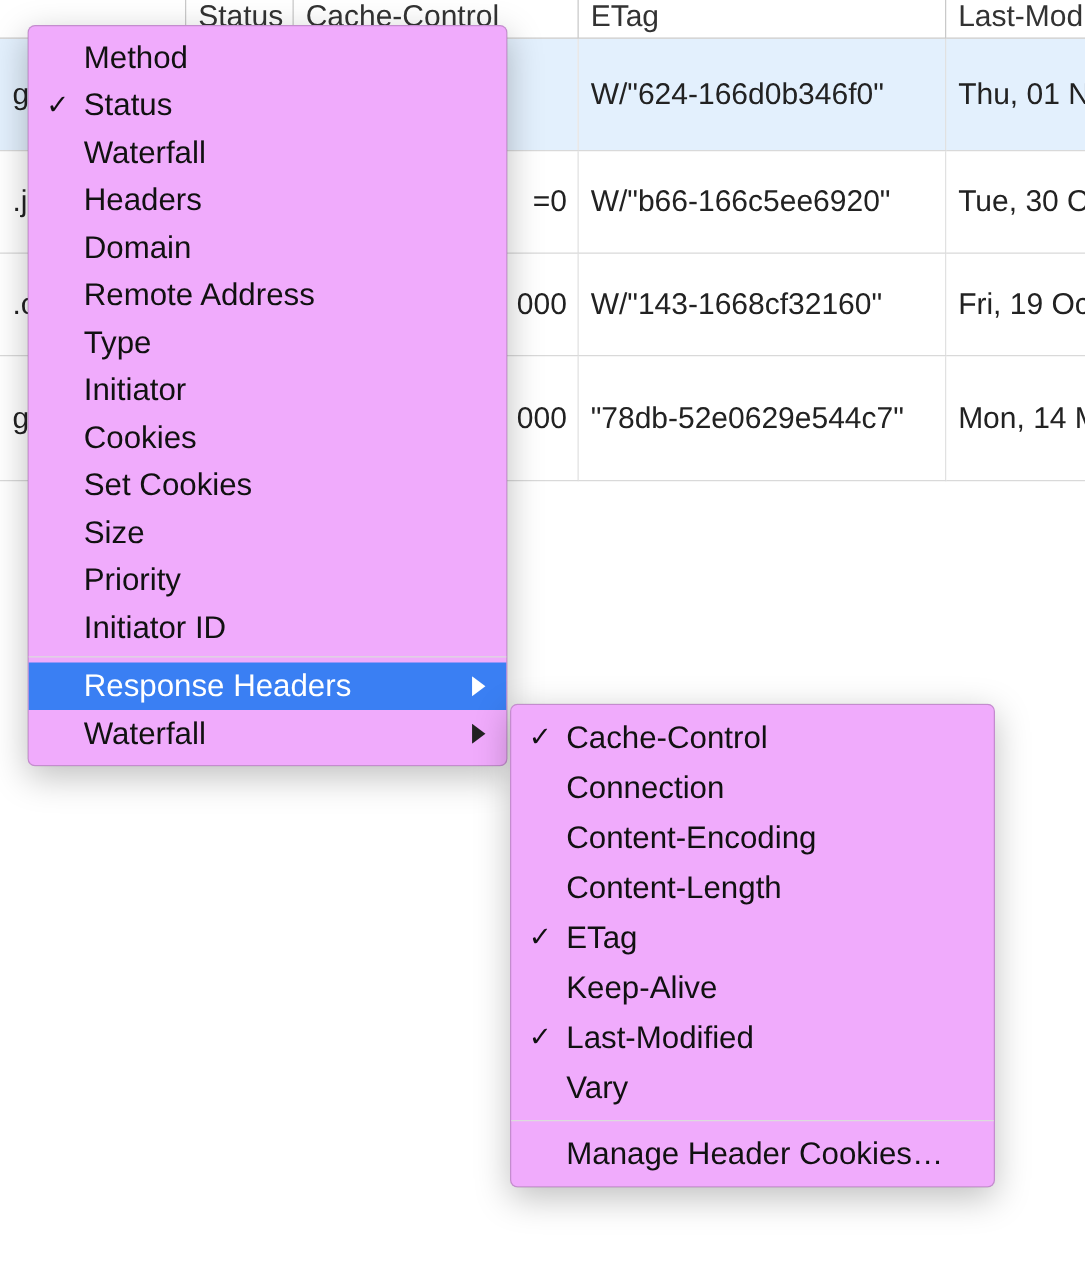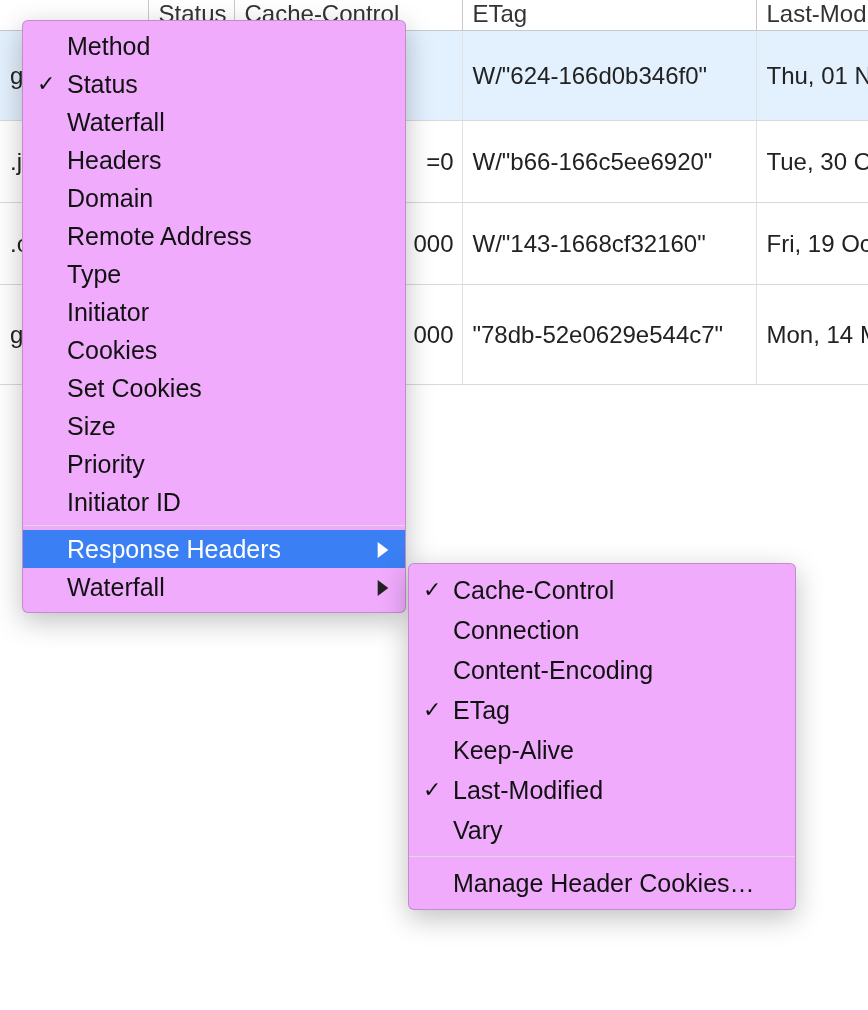--- a/index.html
+++ b/index.html
@@ -272,20 +272,25 @@
       <span class="check"></span>
       <span class="label">Connection</span>
       <span class="arrow"></span>
     </div>
     <div class="item">
       <span class="check"></span>
       <span class="label">Content-Encoding</span>
       <span class="arrow"></span>
     </div>
     <div class="item">
+      <span class="check"></span>
+      <span class="label">Content-Length</span>
+      <span class="arrow"></span>
+    </div>
+    <div class="item">
       <span class="check">✓</span>
       <span class="label">ETag</span>
       <span class="arrow"></span>
     </div>
     <div class="item">
       <span class="check"></span>
       <span class="label">Keep-Alive</span>
       <span class="arrow"></span>
     </div>
     <div class="item">

